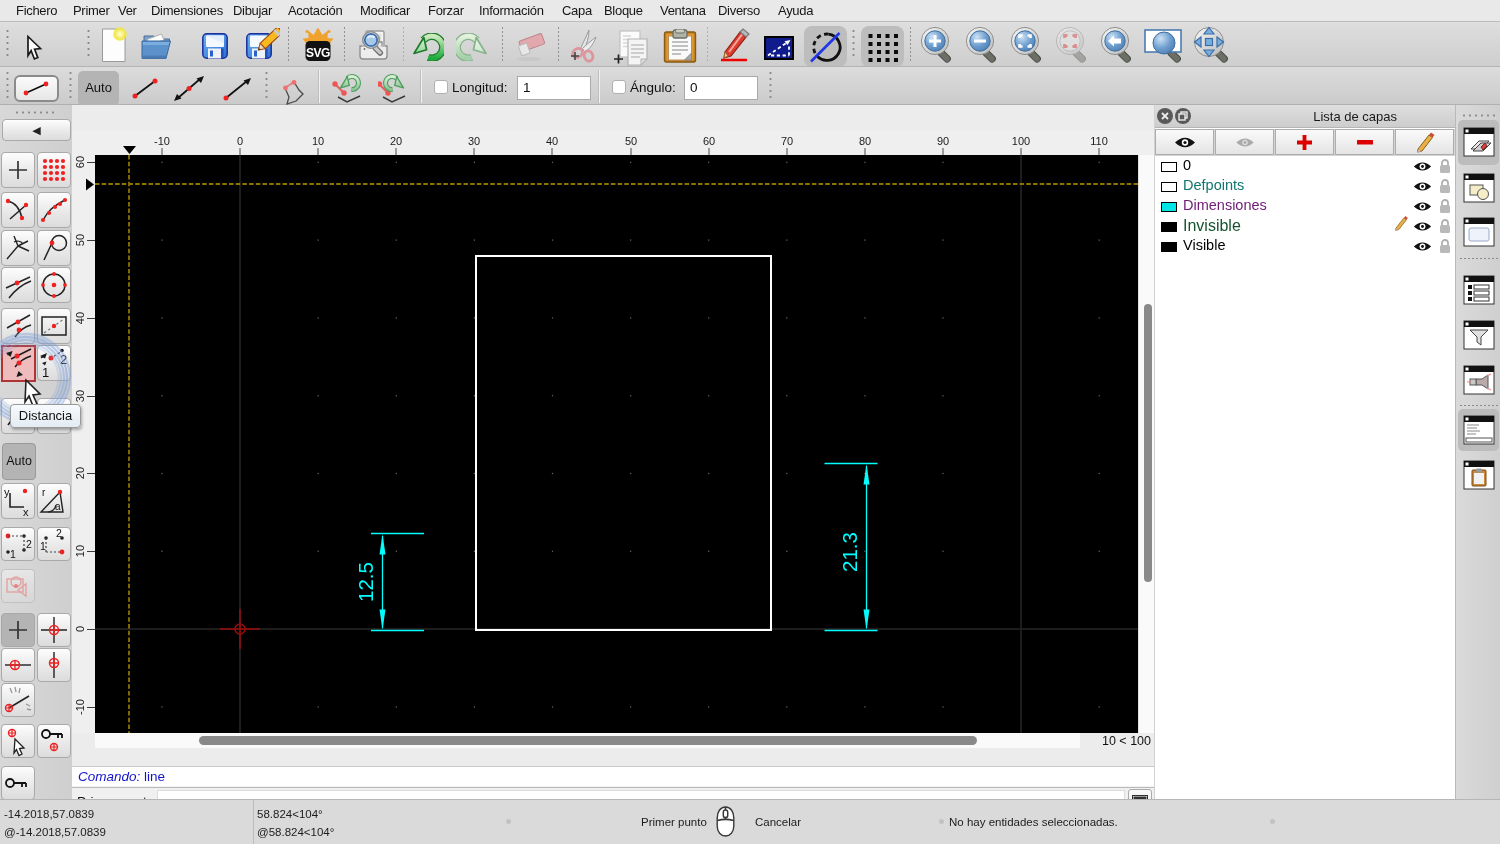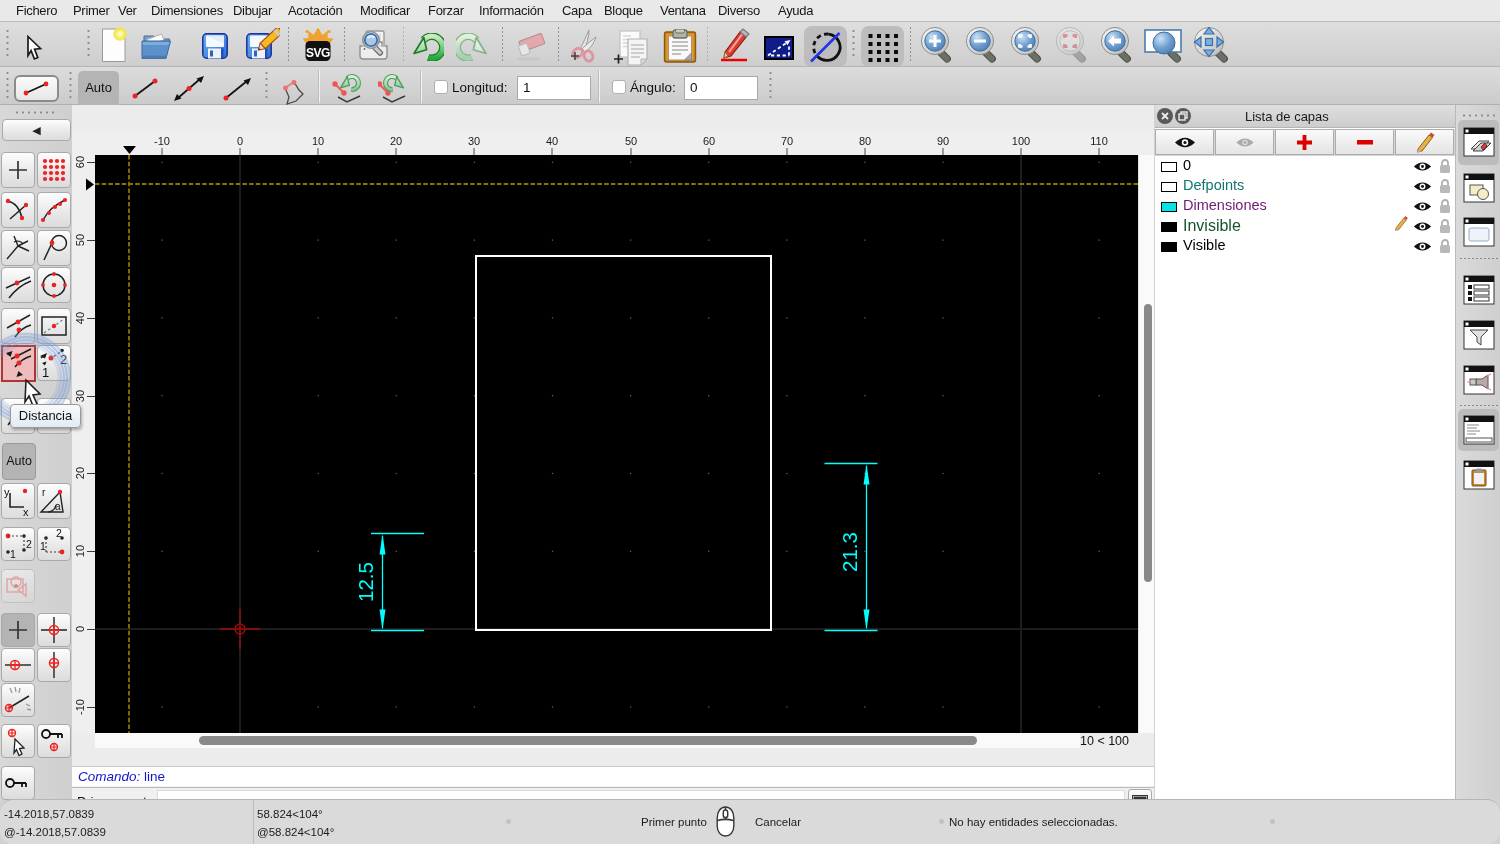--- a/index.html
+++ b/index.html
@@ -11,21 +11,21 @@
 #menubar span { top:3px; letter-spacing:-0.3px; }
 
 #toolbar1 { left:0; top:21px; width:1500px; height:45px; background:linear-gradient(#dedede,#cecece); border-top:1px solid #bcbcbc; }
 #toolbar2 { left:0; top:66px; width:1500px; height:39px; background:linear-gradient(#dcdcdc,#cbcbcb); border-top:1px solid #b4b4b4; border-bottom:1px solid #b0b0b0; }
 .vdots { position:absolute; top:6px; width:3px; height:32px;
   background-image:radial-gradient(circle, #8a8a8a 1px, transparent 1.2px);
   background-size:3px 6px; background-repeat:repeat-y; }
 .vsep { position:absolute; top:5px; width:1px; height:34px;
   background-image:linear-gradient(#909090 2px, transparent 2px); background-size:1px 4px; }
 
-#statusbar { left:0; top:799px; width:1500px; height:45px; background:#dadada; border-top:1px solid #b6b6b6; font-size:11.5px; color:#1c1c1c;border-radius:13px; }
+#statusbar { left:0; top:799px; width:1500px; height:45px; background:#dadada; border-top:1px solid #b6b6b6; font-size:11.5px; color:#1c1c1c; }
 
 #leftdock { left:0; top:105px; width:72px; height:694px; background:linear-gradient(90deg,#d8d8d8,#cfcfcf); }
 .tbtn { position:absolute; width:34px; height:36px; border:1px solid #a9a9a9; border-radius:4px;
   background:linear-gradient(#fdfdfd,#e9e9e9 55%,#dcdcdc); }
 
 #dwin { left:72px; top:105px; width:1082px; height:694px; background:#ececec; }
 #dtitle { left:0; top:2px; width:1082px; height:24px; background:linear-gradient(#d2d2d2,#c8c8c8); border-bottom:1px solid #b0b0b0; }
 #hruler { left:23px; top:26px; width:1059px; height:24px; background:#efefef; }
 #vruler { left:0; top:26px; width:23px; height:602px; background:#efefef; }
 #canvas { left:23px; top:50px; width:1043px; height:578px; background:#000; }
@@ -747,21 +747,21 @@
         <text x="0" y="0" transform="translate(762 417) rotate(-90)">21.3</text>
       </g>
     </svg>
   </div>
   <div class="abs" id="vscroll">
       <div class="abs" style="left:5px;top:149px;width:8px;height:278px;background:#898989;border-radius:4px"></div>
     </div>
   <div class="abs" id="hscroll">
       <div class="abs" style="left:104px;top:3px;width:778px;height:9px;background:#898989;border-radius:4.5px"></div>
     </div>
-  <div class="abs" style="left:1008px;top:628px;width:74px;height:15px;background:#ececec;font-size:12.5px;color:#111;padding:1px 3px 0 0">10 &lt; 100</div>
+  <div class="abs" style="left:1008px;top:628px;width:74px;height:15px;background:#ececec;font-size:12.5px;color:#111;text-align:right;padding:1px 3px 0 0">10 &lt; 100</div>
   <div class="abs" id="cmdarea">
     <div class="abs" style="left:0;top:0;width:1082px;height:20px;background:#fff;border-top:1px solid #c8c8c8;font-size:13.5px;color:#1414c8;padding:2px 0 0 6px"><i>Comando:</i> line</div>
     <div class="abs" style="left:0;top:21px;width:1082px;height:30px;background:#f0f0f0;border-top:1px solid #b9b9b9">
       <div class="abs" style="left:5px;top:6px;font-size:13.5px;color:#111">Primer punto:</div>
       <div class="abs" style="left:85px;top:2px;width:968px;height:25px;background:#fff;border:1px solid #dcdcdc"></div>
       <div class="abs" style="left:1056px;top:1px;width:24px;height:26px;background:linear-gradient(#fcfcfc,#e8e8e8);border:1px solid #aaa;border-radius:3px">
         <svg width="16" height="14" viewBox="0 0 16 14" style="margin:5px 0 0 3px">
             <rect x="0.5" y="0.5" width="15" height="11" fill="#fff" stroke="#333"></rect>
             <rect x="1.5" y="1.5" width="13" height="4" fill="#333"></rect>
           </svg>
@@ -771,21 +771,21 @@
 </div>
 <div class="abs" id="lpanel">
   <div class="abs" style="left:0;top:0;width:300px;height:23px;background:linear-gradient(#dedede,#cdcdcd);border-bottom:1px solid #b5b5b5">
     <div class="abs" style="left:2px;top:3px;width:16px;height:16px;border-radius:50%;background:#595959"><svg width="16" height="16" viewBox="0 0 16 16">
           <path d="M5 5 l6 6 M11 5 l-6 6" stroke="#ececec" stroke-width="1.8"></path>
         </svg></div>
     <div class="abs" style="left:20px;top:3px;width:16px;height:16px;border-radius:50%;background:#595959"><svg width="16" height="16" viewBox="0 0 16 16">
           <rect x="6" y="4" width="6" height="6" fill="none" stroke="#ececec" stroke-width="1.4"></rect>
           <rect x="4" y="6" width="6" height="6" fill="#595959" stroke="#ececec" stroke-width="1.4"></rect>
         </svg></div>
-    <div class="abs" style="left:90px;top:4px;width:152px;text-align:left;font-size:13px;color:#1a1a1a">Lista de capas</div>
+    <div class="abs" style="left:90px;top:4px;width:152px;text-align:right;font-size:13px;color:#1a1a1a">Lista de capas</div>
   </div>
   <div class="abs" id="ltb" style="left:0;top:24px;width:300px;height:27px;background:#d5d5d5">
     <div class="lbtn" style="left:0;width:59px">
         <svg width="22" height="15" viewBox="0 0 22 15">
           <path d="M1 7.5 Q11 -2 21 7.5 Q11 17 1 7.5 Z" fill="#111"></path>
           <circle cx="11" cy="7.5" r="3.2" fill="#fff"></circle>
           <circle cx="11" cy="7.5" r="1.6" fill="#111"></circle>
         </svg>
       </div>
     <div class="lbtn" style="left:60px;width:59px">

